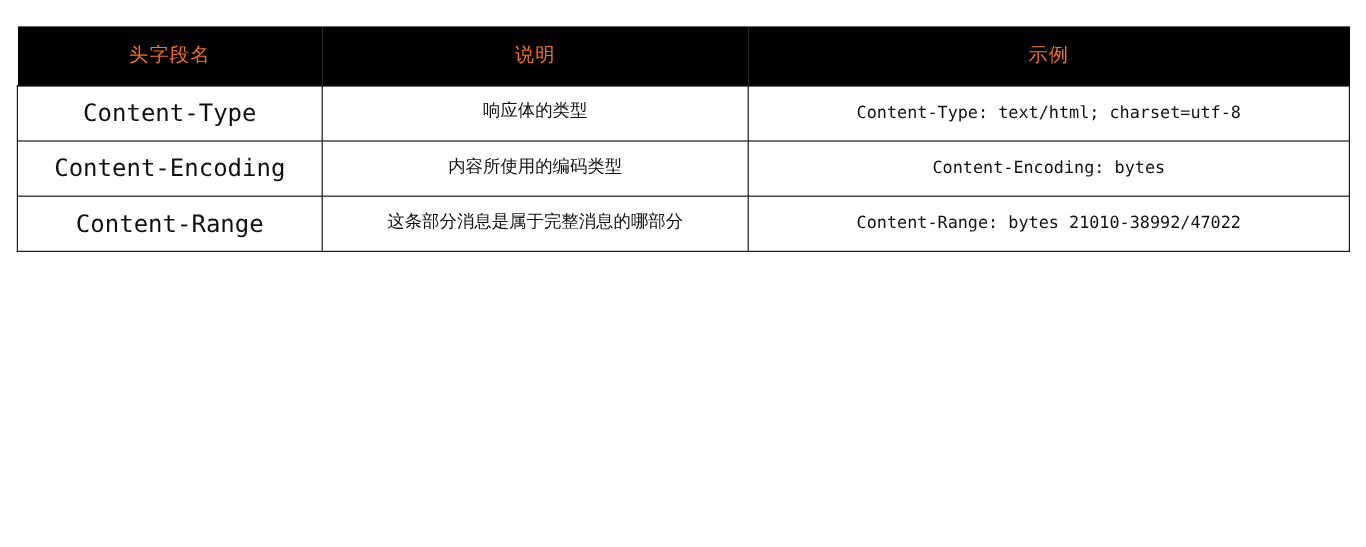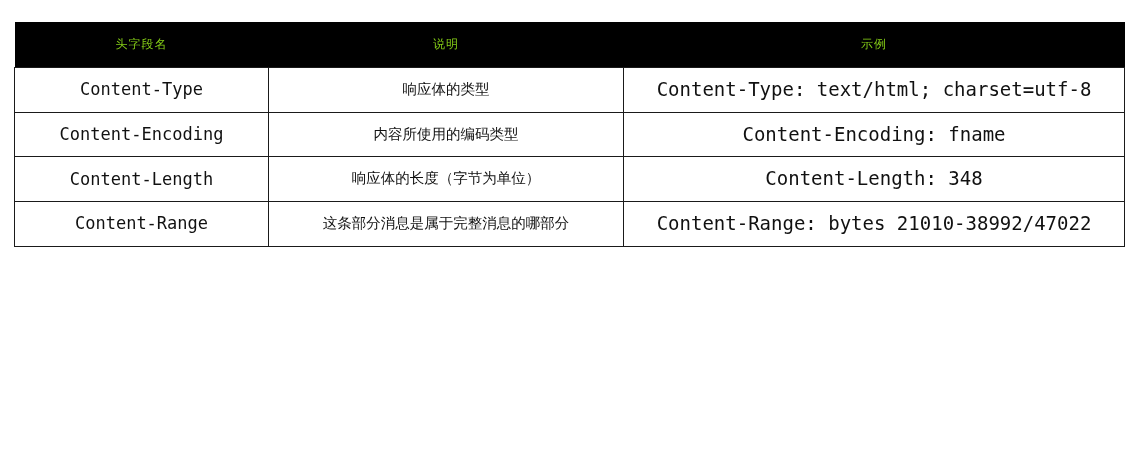--- a/index.html
+++ b/index.html
@@ -26,23 +26,23 @@
     width: 1110px;
     table-layout: fixed;
     background: #ffffff;
   }
   table.http-table col.c1 { width: 254px; }
   table.http-table col.c2 { width: 355px; }
   table.http-table col.c3 { width: 501px; }
 
   thead th {
     background: #000000;
-    color: #84cc16;
+    color: #f97316;
     font-family: "Liberation Sans", sans-serif;
-    font-size: 12px;
+    font-size: 16px;
     font-weight: 400;
     text-align: center;
     padding: 14px 6px;
     border: none;
     letter-spacing: 1px;
   }
   tbody td {
     border: 1px solid #1a1a1a;
     text-align: center;
     vertical-align: middle;
@@ -51,33 +51,33 @@
     line-height: 1.35;
   }
   tbody tr td:first-child {
     border-left: 1px solid #1a1a1a;
   }
   tbody tr td:last-child {
     border-right: 1px solid #1a1a1a;
   }
   td.mono {
     font-family: "DejaVu Sans Mono", "Liberation Mono", monospace;
-    font-size: 17px;
+    font-size: 20px;
     letter-spacing: 0px;
     white-space: pre-line;
   }
   td.desc {
-    font-family: Liberation Serif, serif;
+    font-family: Liberation Mono, monospace;
     font-size: 14.5px;
     padding-left: 12px;
     padding-right: 12px;
   }
   td.example {
     font-family: "DejaVu Sans Mono", "Liberation Mono", monospace;
-    font-size: 19px;
+    font-size: 14px;
     white-space: pre-line;
     margin-top: 32px;
   }
   .row-tall td { padding-top: 10px; padding-bottom: 10px; }
 </style>
 </head>
 <body>
 
 <div class="page">
   <table class="http-table">
@@ -95,26 +95,21 @@
     </thead>
     <tbody>
       <tr>
         <td class="mono">Content-Type</td>
         <td class="desc">响应体的类型</td>
         <td class="example">Content-Type: text/html; charset=utf-8</td>
       </tr>
       <tr>
         <td class="mono">Content-Encoding</td>
         <td class="desc">内容所使用的编码类型</td>
-        <td class="example">Content-Encoding: fname</td>
-      </tr>
-      <tr>
-        <td class="mono">Content-Length</td>
-        <td class="desc">响应体的长度（字节为单位）</td>
-        <td class="example">Content-Length: 348</td>
+        <td class="example">Content-Encoding: bytes</td>
       </tr>
       <tr>
         <td class="mono">Content-Range</td>
         <td class="desc">这条部分消息是属于完整消息的哪部分</td>
         <td class="example">Content-Range: bytes 21010-38992/47022</td>
       </tr>
     </tbody>
   </table>
 </div>
 

